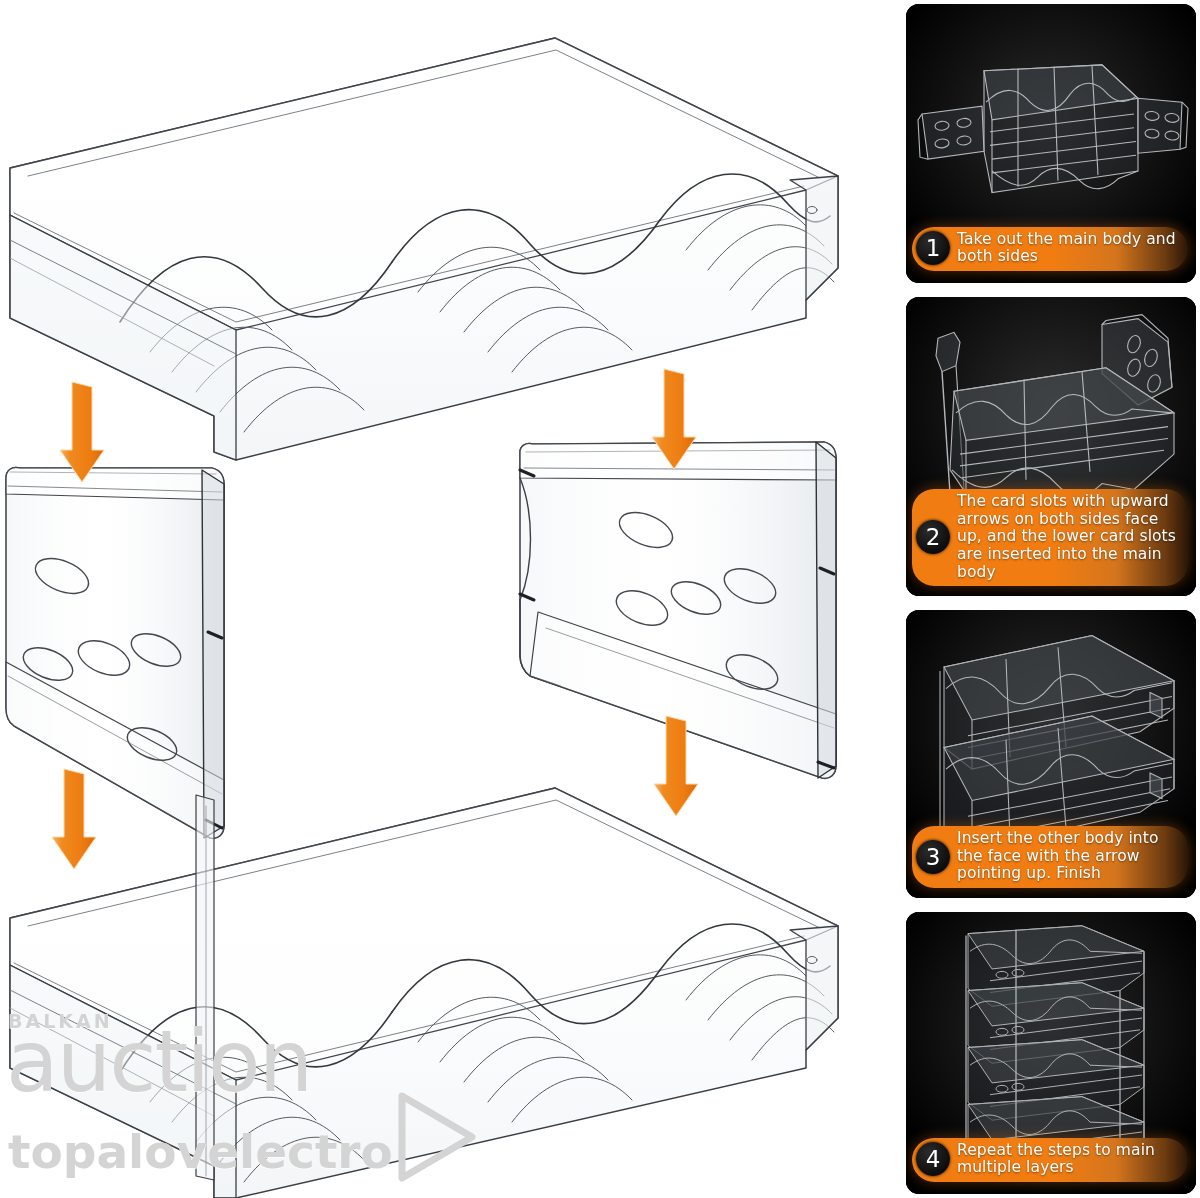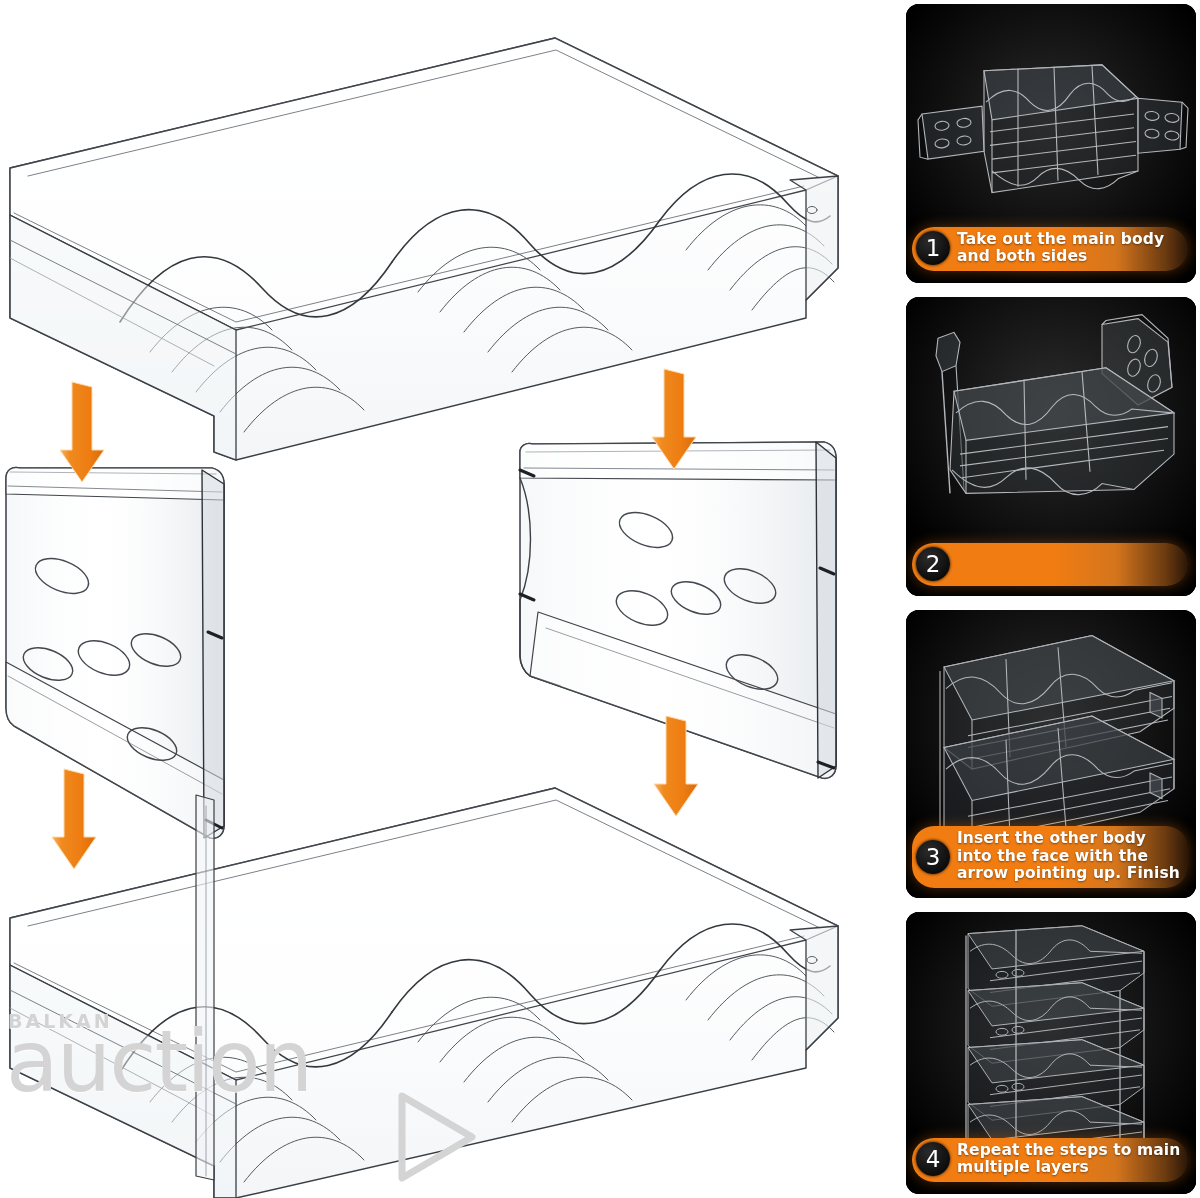--- a/index.html
+++ b/index.html
@@ -71,21 +71,20 @@
     margin-right:7px;
     box-shadow:0 0 3px rgba(0,0,0,.9);
   }
   .cap-text{
     color:#ffffff;
     font-size:15.5px;
     line-height:1.14;
     font-family:"DejaVu Sans", sans-serif;
     letter-spacing:.1px;
     text-shadow:0 1px 2px rgba(0,0,0,.45);
-    font-weight:bold;
   }
 </style>
 </head>
 <body>
 
 <div id="root">
 
   <div id="diagram">
     <svg width="900" height="1198" viewBox="0 0 900 1198" xmlns="http://www.w3.org/2000/svg">
       <defs>
@@ -299,20 +298,21 @@
   </div>
 
   <div id="watermark">
     <div id="wm-balkan" class="wm-line">BALKAN</div>
     <div id="wm-auction" class="wm-line">auction</div>
     <div id="wm-play">
       <svg width="82" height="90" viewBox="0 0 82 90" xmlns="http://www.w3.org/2000/svg">
         <path d="M6,4 L76,45 L6,86 Z" fill="none" stroke="#d4d4d4" stroke-width="7" stroke-linejoin="round"></path>
       </svg>
     </div>
+    <div id="wm-topalo" class="wm-line">topalovelectro</div>
   </div>
 
   <div id="steps">
 
     <div class="step-panel" style="height:284px;">
       <div class="step-photo">
         <svg viewBox="0 0 290 284" preserveAspectRatio="none" xmlns="http://www.w3.org/2000/svg">
           <rect width="290" height="284" fill="#000"></rect>
           <radialGradient id="g1" cx="50%" cy="42%" r="62%">
             <stop offset="0%" stop-color="#2a2a2a"></stop>
@@ -387,20 +387,21 @@
             <path d="M50,118 C70,100 86,104 100,120 C116,136 132,132 146,112
                      C160,94 176,96 190,112 C202,124 216,122 226,114 L266,118"></path>
 
             <path d="M46,176 C66,196 84,200 100,184 C116,168 134,172 150,190
                      C164,206 182,204 196,190 L228,196"></path>
           </g>
         </svg>
       </div>
       <div class="caption" style="bottom:10px;">
         <div class="badge">2</div>
+        <div class="cap-text">The card slots with upward arrows on both sides face up, and the lower card slots are inserted into the main body</div>
       </div>
     </div>
 
     <div class="step-panel" style="height:293px;">
       <div class="step-photo">
         <svg viewBox="0 0 290 293" preserveAspectRatio="none" xmlns="http://www.w3.org/2000/svg">
           <rect width="290" height="293" fill="#000"></rect>
           <radialGradient id="g3" cx="50%" cy="38%" r="62%">
             <stop offset="0%" stop-color="#2b2b2b"></stop>
               <stop offset="100%" stop-color="#000"></stop>

